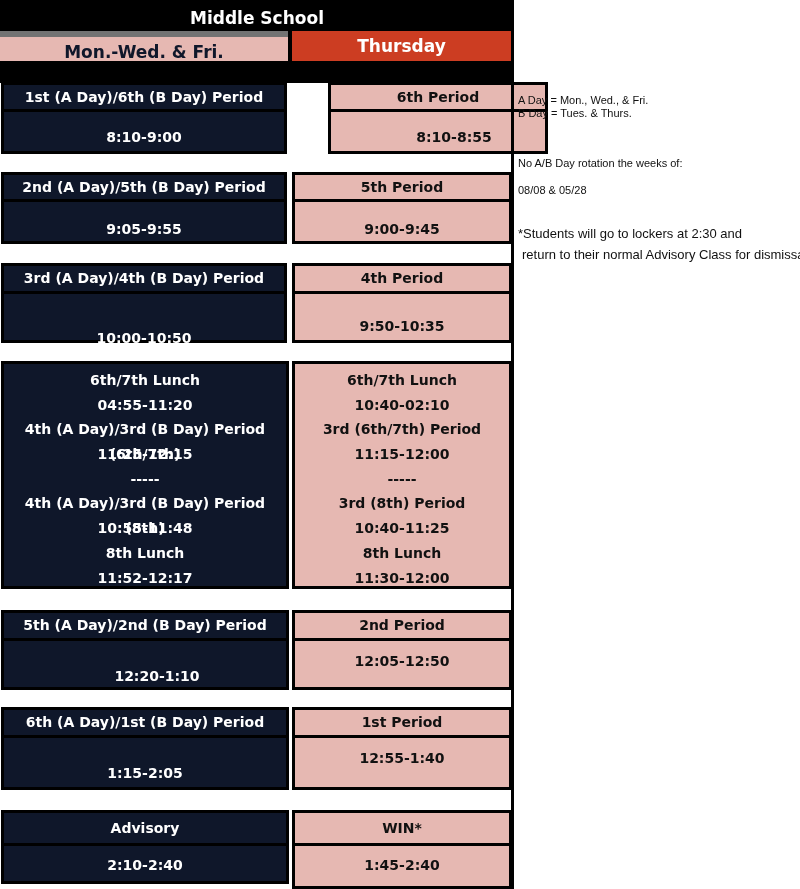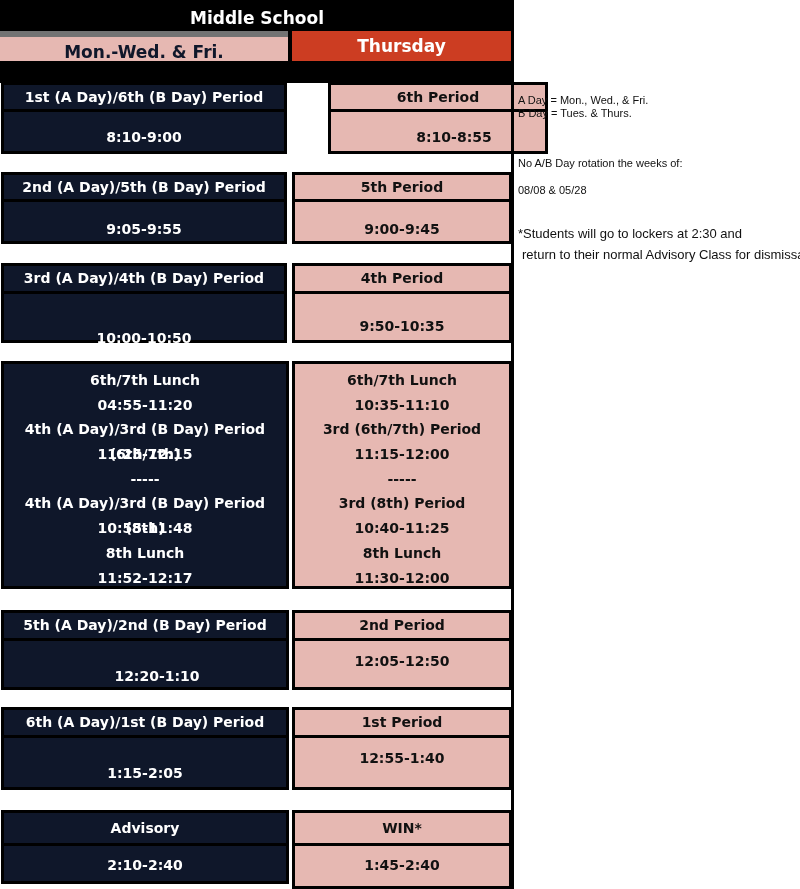--- a/index.html
+++ b/index.html
@@ -77,21 +77,21 @@
       <div>-----</div>
       <div>4th (A Day)/3rd (B Day) Period (8th)</div>
       <div>10:55-11:48</div>
       <div>8th Lunch</div>
       <div>11:52-12:17</div>
     </div>
   </div>
   <div class="block pink" style="left:292px; top:361px; width:220px; height:228px;">
     <div class="multi">
       <div>6th/7th Lunch</div>
-      <div>10:35-11:10</div>
+      <div>10:40-02:10</div>
       <div>3rd (6th/7th) Period</div>
       <div>11:15-12:00</div>
       <div>-----</div>
       <div>3rd (8th) Period</div>
       <div>10:40-11:25</div>
       <div>8th Lunch</div>
       <div>11:30-12:00</div>
     </div>
   </div>
 

